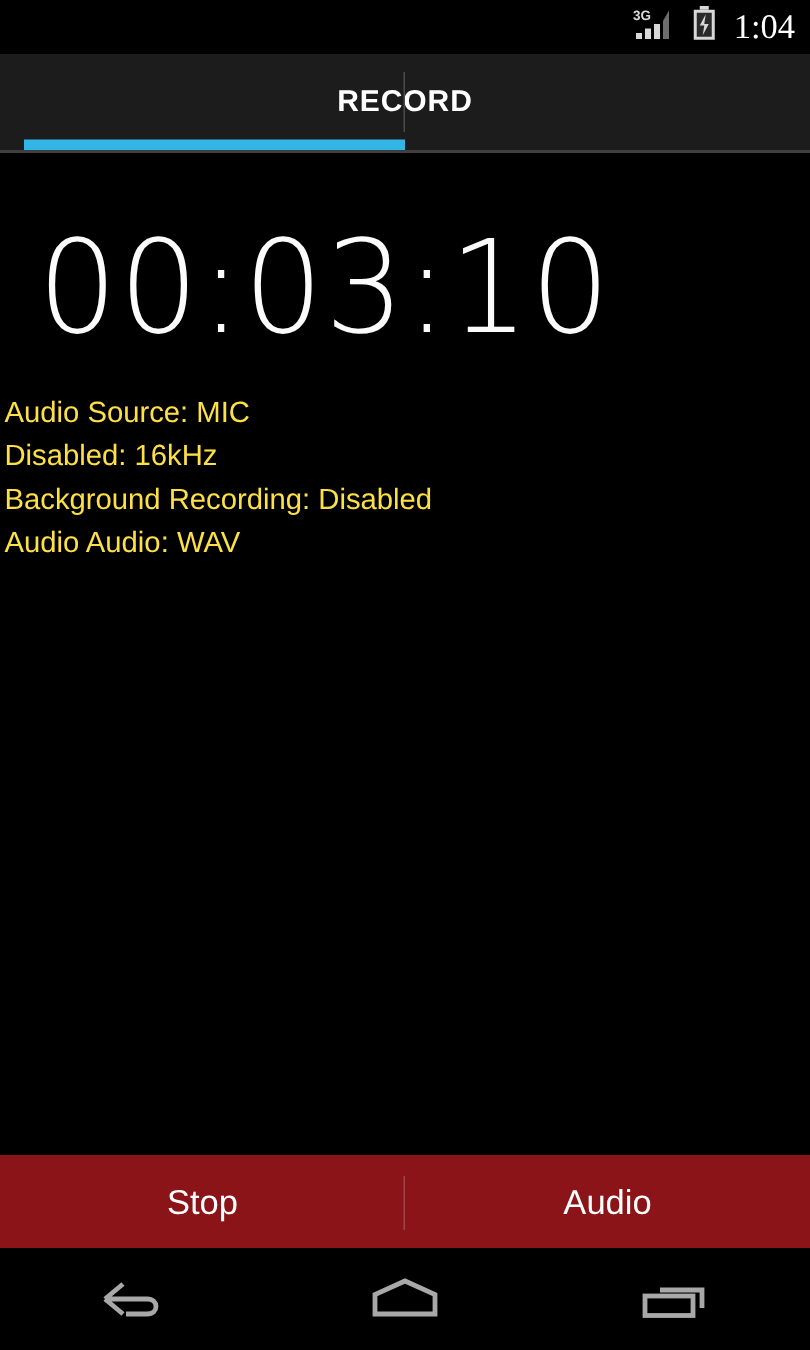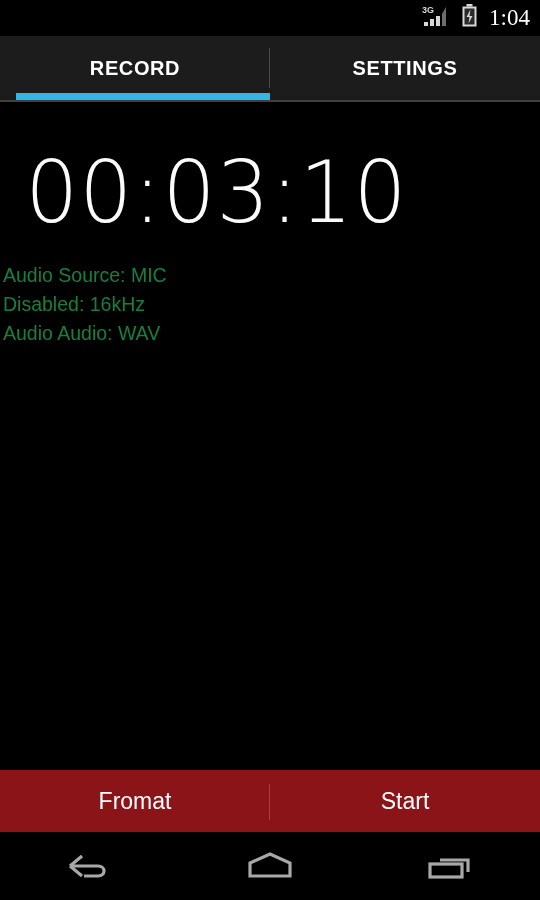--- a/index.html
+++ b/index.html
@@ -111,21 +111,21 @@
     font-family: "DejaVu Sans", sans-serif;
     transform: scaleX(0.97);
     transform-origin: left top;
   }
 
   .info-list {
     padding-left: 3px;
     padding-top: 26px;
   }
   .info-line {
-    color: #15803d;
+    color: #fde047;
     font-size: 19.5px;
     line-height: 29px;
     white-space: nowrap;
   }
 
   
   .action-bar {
     flex: 0 0 62px;
     height: 62px;
     background: #8a1418;
@@ -199,43 +199,41 @@
       </span>
 
       <span class="status-time">1:04</span>
     </div>
   </div>
 
   <div class="tab-bar">
     <div class="tab">
       <span class="tab-label">RECORD</span>
     </div>
-    <div class="tab">
-      <span class="tab-label">SETTINGS</span>
-    </div>
     <div class="tab-divider"></div>
     <div class="tab-indicator"></div>
   </div>
 
   <div class="content">
     <div class="timer">00:03:10</div>
 
     <div class="info-list">
       <div class="info-line">Audio Source: MIC</div>
       <div class="info-line">Disabled: 16kHz</div>
+      <div class="info-line">Background Recording: Disabled</div>
       <div class="info-line">Audio Audio: WAV</div>
     </div>
   </div>
 
   <div class="action-bar">
     <div class="action-btn">
-      <span class="action-label">Fromat</span>
+      <span class="action-label">Stop</span>
     </div>
     <div class="action-btn">
-      <span class="action-label">Start</span>
+      <span class="action-label">Audio</span>
     </div>
     <div class="action-divider"></div>
   </div>
 
   <div class="nav-bar">
     <div class="nav-btn">
       <span>
         <svg width="64" height="34" viewBox="0 0 64 34">
           <path d="M12 17 L24 7 M12 17 L24 27 M12 17 L40 17
                    C48 17 48 27 40 27 L26 27" stroke="#a8a8a8" stroke-width="3.2" fill="none" stroke-linecap="butt" stroke-linejoin="miter"></path>

